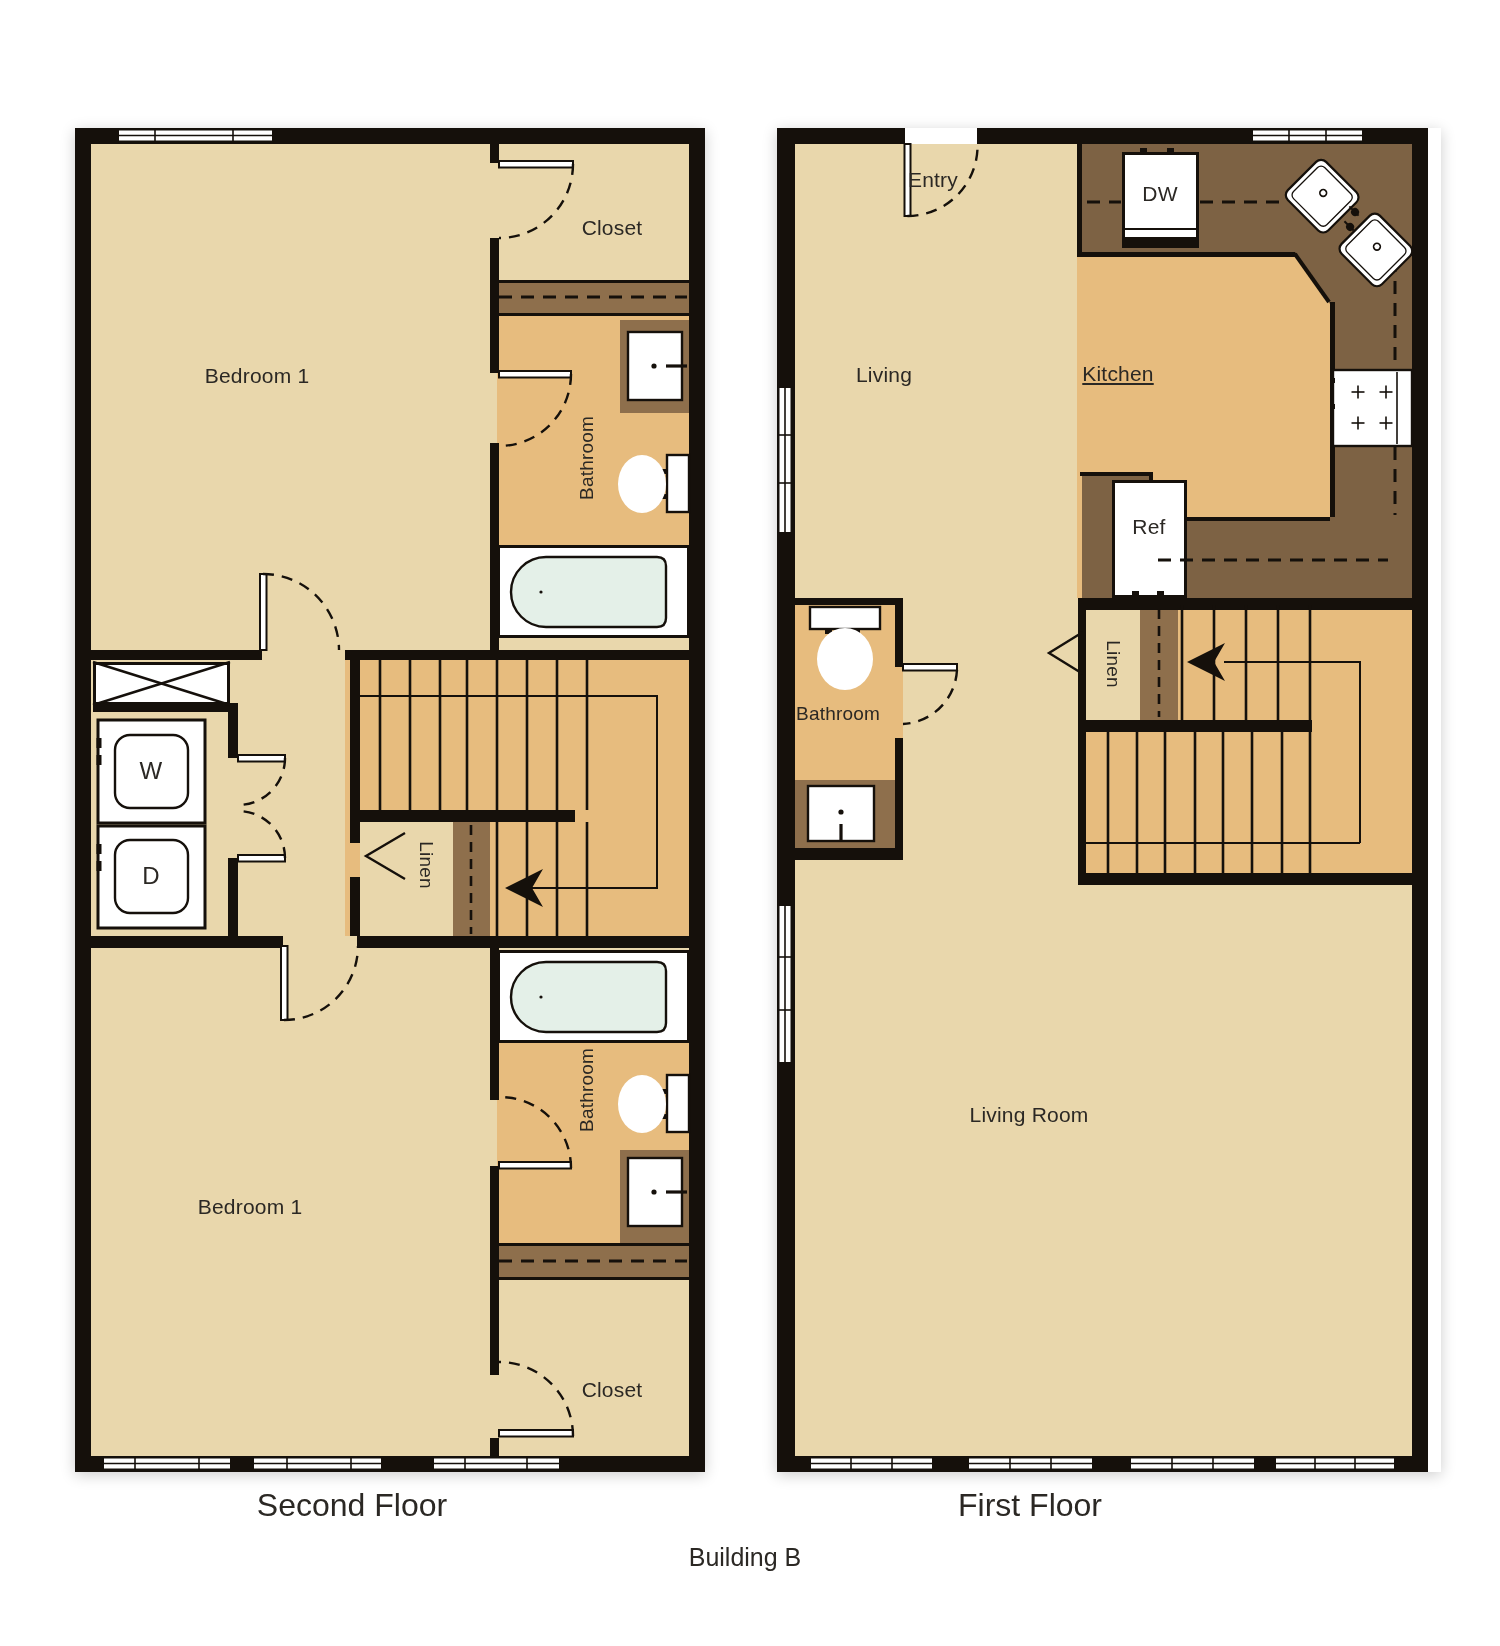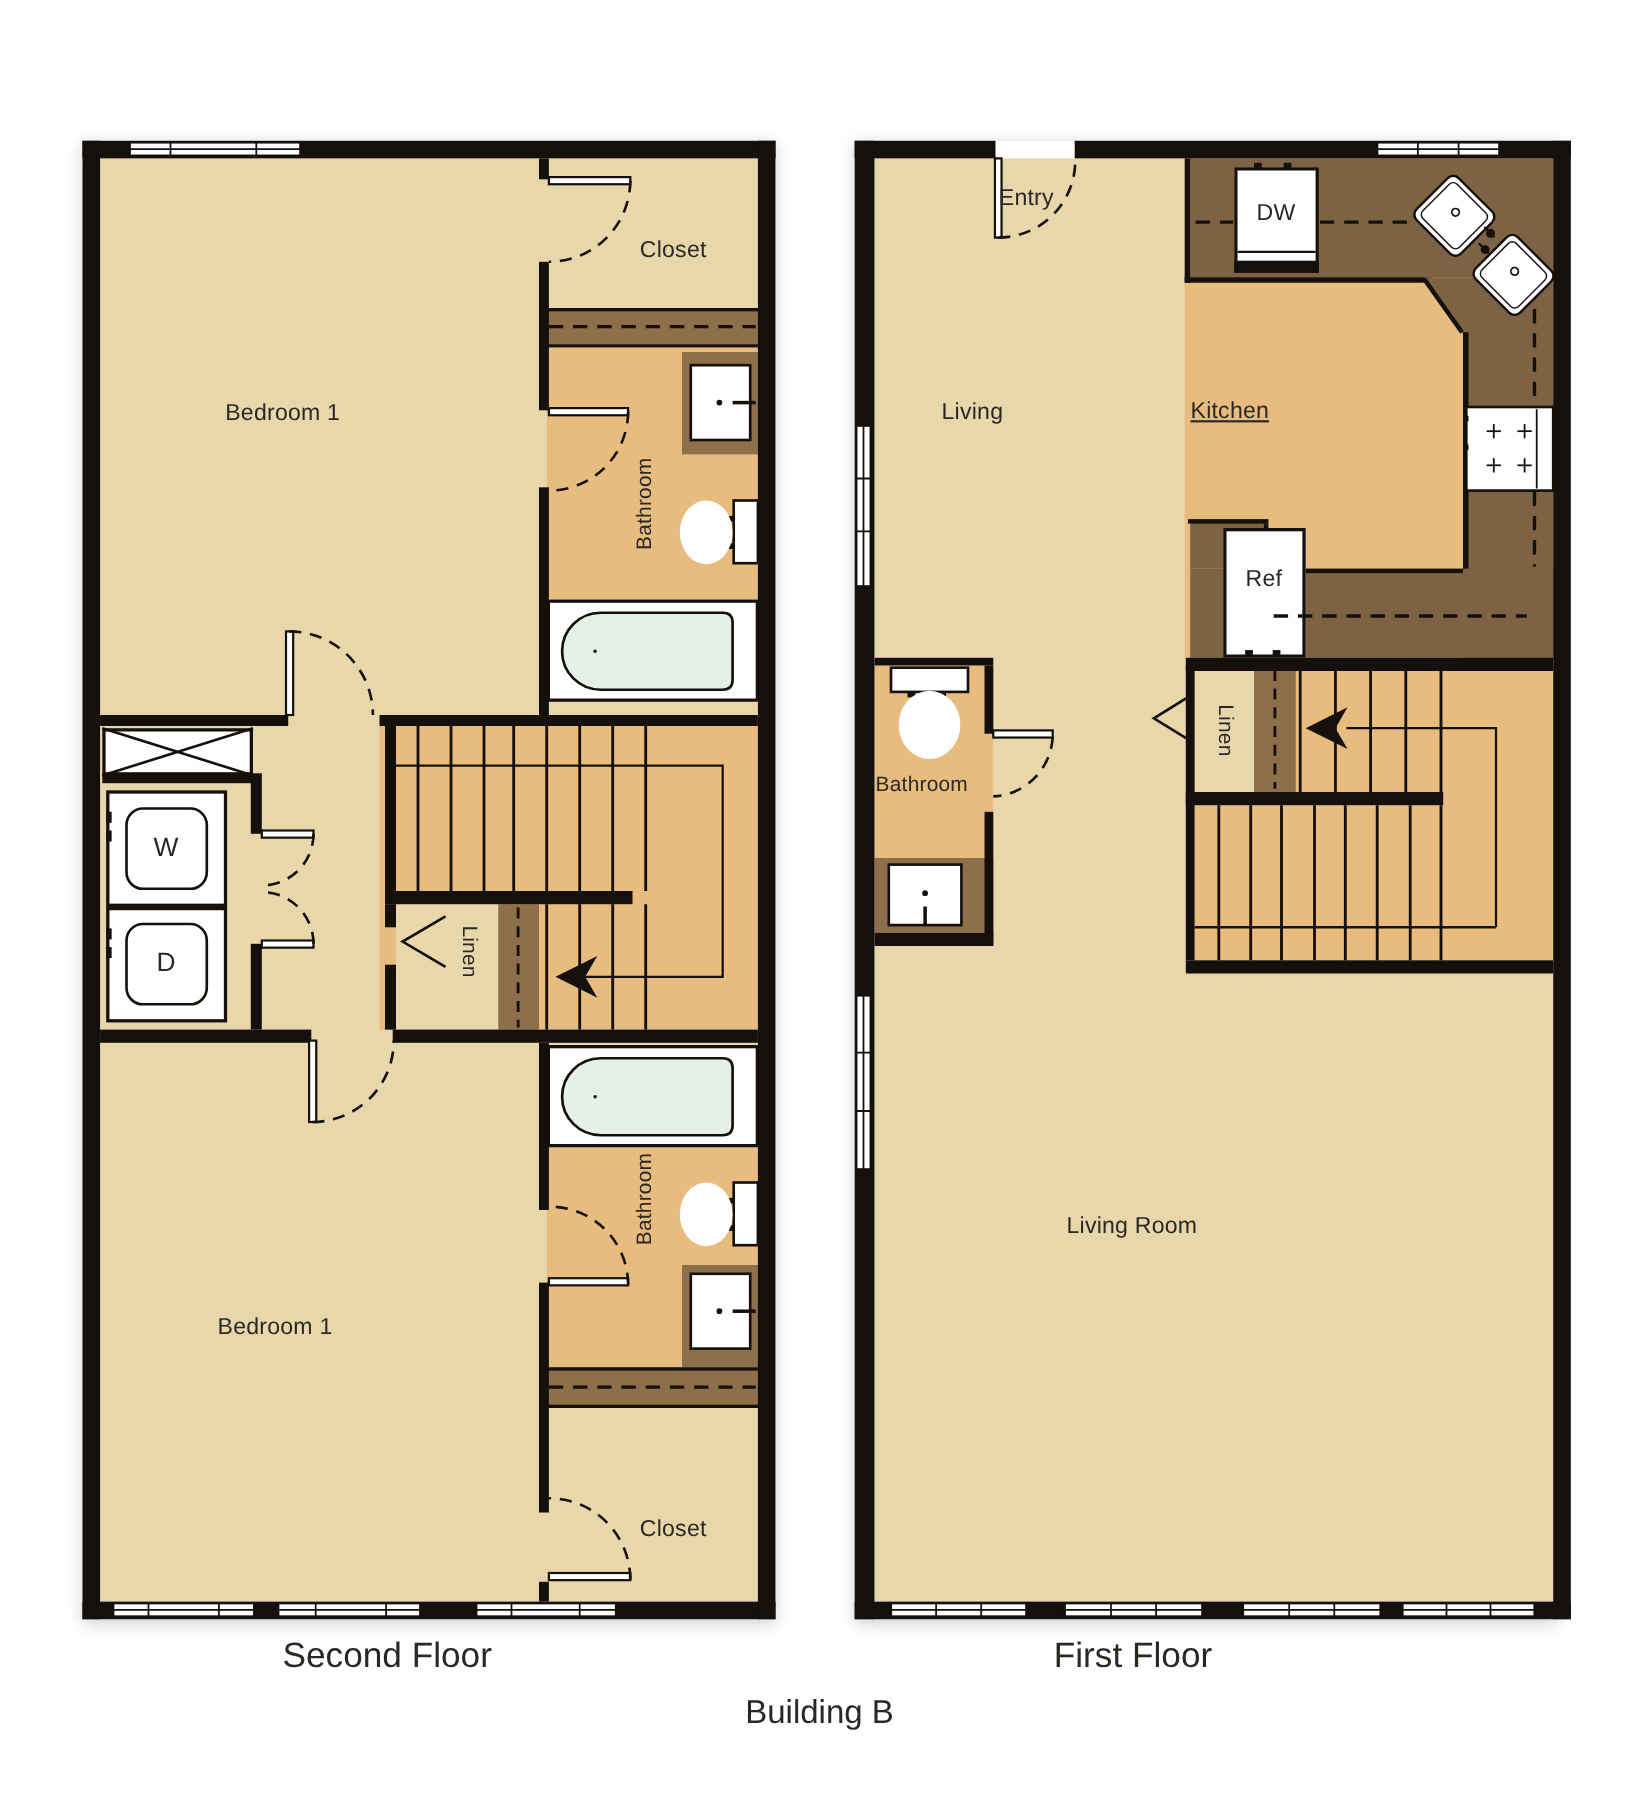--- a/index.html
+++ b/index.html
@@ -204,21 +204,21 @@
     <div class="lbl" style="left:537px;top:100px;">Closet</div>
     <div class="lbl rotm90" style="left:512px;top:330px;font-size:19px;">Bathroom</div>
     <div class="lbl rot90" style="left:351px;top:737px;font-size:19px;">Linen</div>
     <div class="lbl appliance" style="left:76px;top:643px;">W</div>
     <div class="lbl appliance" style="left:76px;top:748px;">D</div>
     <div class="lbl" style="left:175px;top:1079px;">Bedroom 1</div>
     <div class="lbl rotm90" style="left:512px;top:962px;font-size:19px;">Bathroom</div>
     <div class="lbl" style="left:537px;top:1262px;">Closet</div>
   </div>
 
-  <div class="plan" style="left:777px;top:128px;width:640px;height:1344px;">
+  <div class="plan" style="left:777px;top:128px;width:640px;height:1344px;padding-left:24px;">
 
     <div class="f" style="left:18px;top:16px;width:617px;height:1312px;background:#e9d7ac;"></div>
 
     <div class="f" style="left:300px;top:16px;width:335px;height:454px;background:#e7bc7e;"></div>
 
     <div class="f" style="left:305px;top:16px;width:330px;height:108px;background:#7d6244;"></div>
     <div class="f" style="left:300px;top:16px;width:5px;height:113px;background:#15100b;"></div>
     <div class="f" style="left:300px;top:124px;width:225px;height:5px;background:#15100b;"></div>
     <div class="f" style="left:553px;top:124px;width:82px;height:346px;background:#7d6244;"></div>
     <div class="f" style="left:553px;top:174px;width:5px;height:296px;background:#15100b;"></div>
@@ -397,15 +397,15 @@
     <div class="lbl" style="left:341px;top:246px;text-decoration:underline;">Kitchen</div>
     <div class="lbl" style="left:383px;top:66px;">DW</div>
     <div class="lbl" style="left:372px;top:399px;">Ref</div>
     <div class="lbl" style="left:61px;top:586px;font-size:19px;">Bathroom</div>
     <div class="lbl rot90" style="left:336px;top:536px;font-size:19px;">Linen</div>
     <div class="lbl" style="left:252px;top:987px;">Living Room</div>
   </div>
 
   <div class="big" style="left:352px;top:1505px;">Second Floor</div>
   <div class="big" style="left:1030px;top:1505px;text-align:center;">First Floor</div>
-  <div class="big" style="left:745px;top:1557px;font-size:30px;">Building B</div>
+  <div class="big" style="left:745px;top:1557px;font-size:25px;">Building B</div>
 
 </div>
 
 </body></html>

